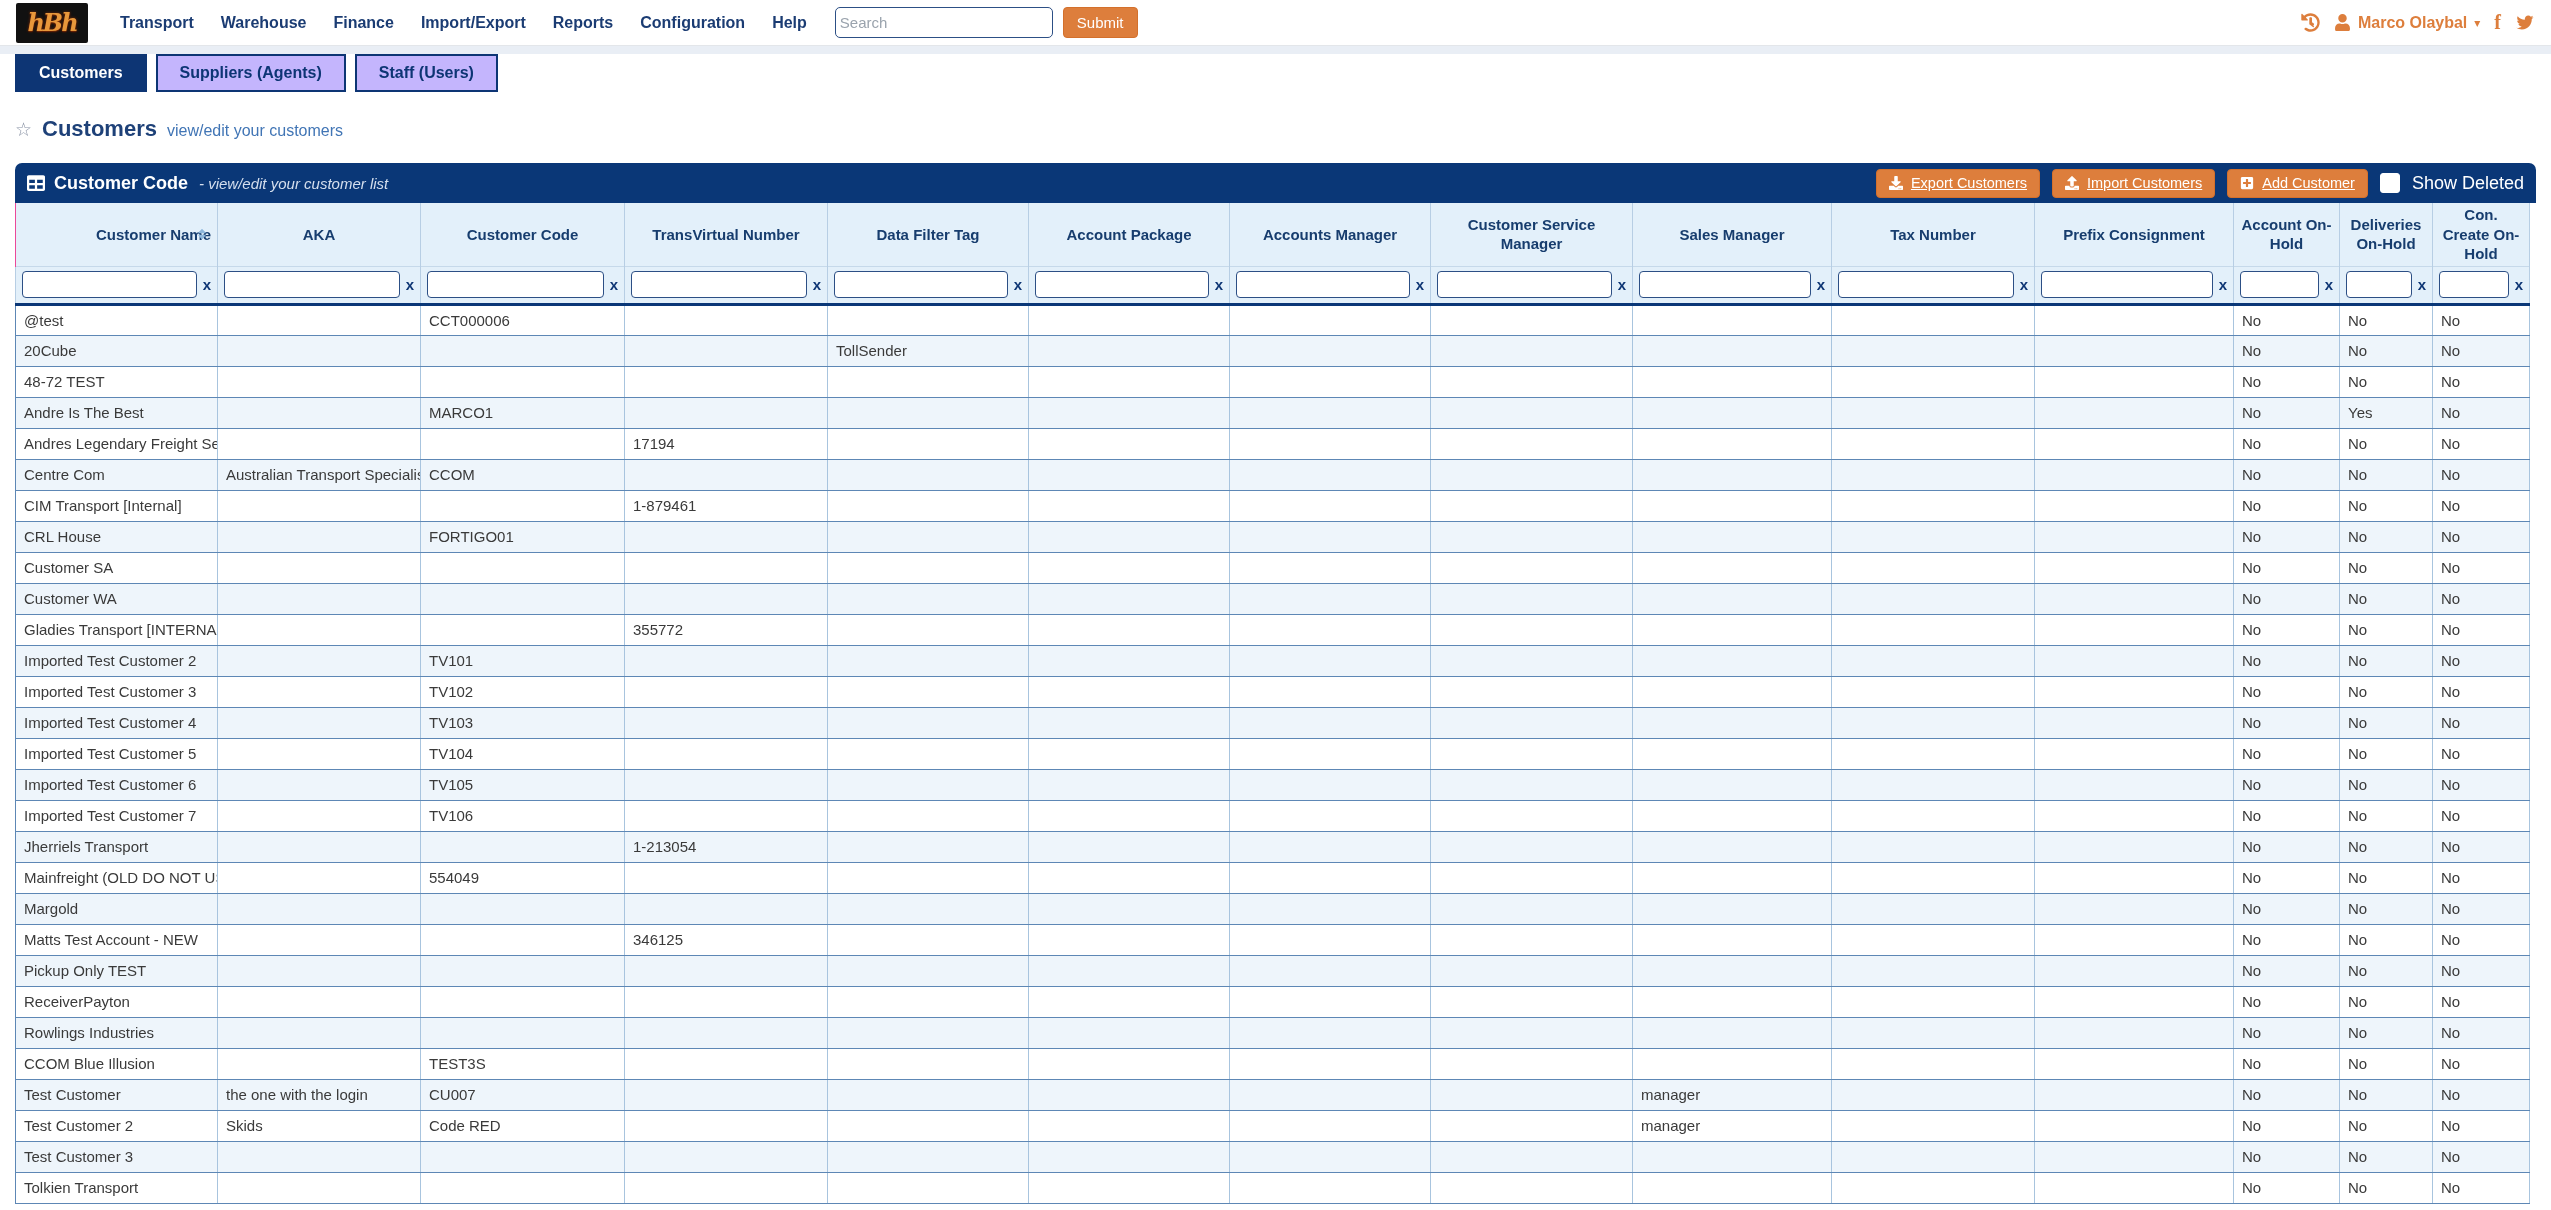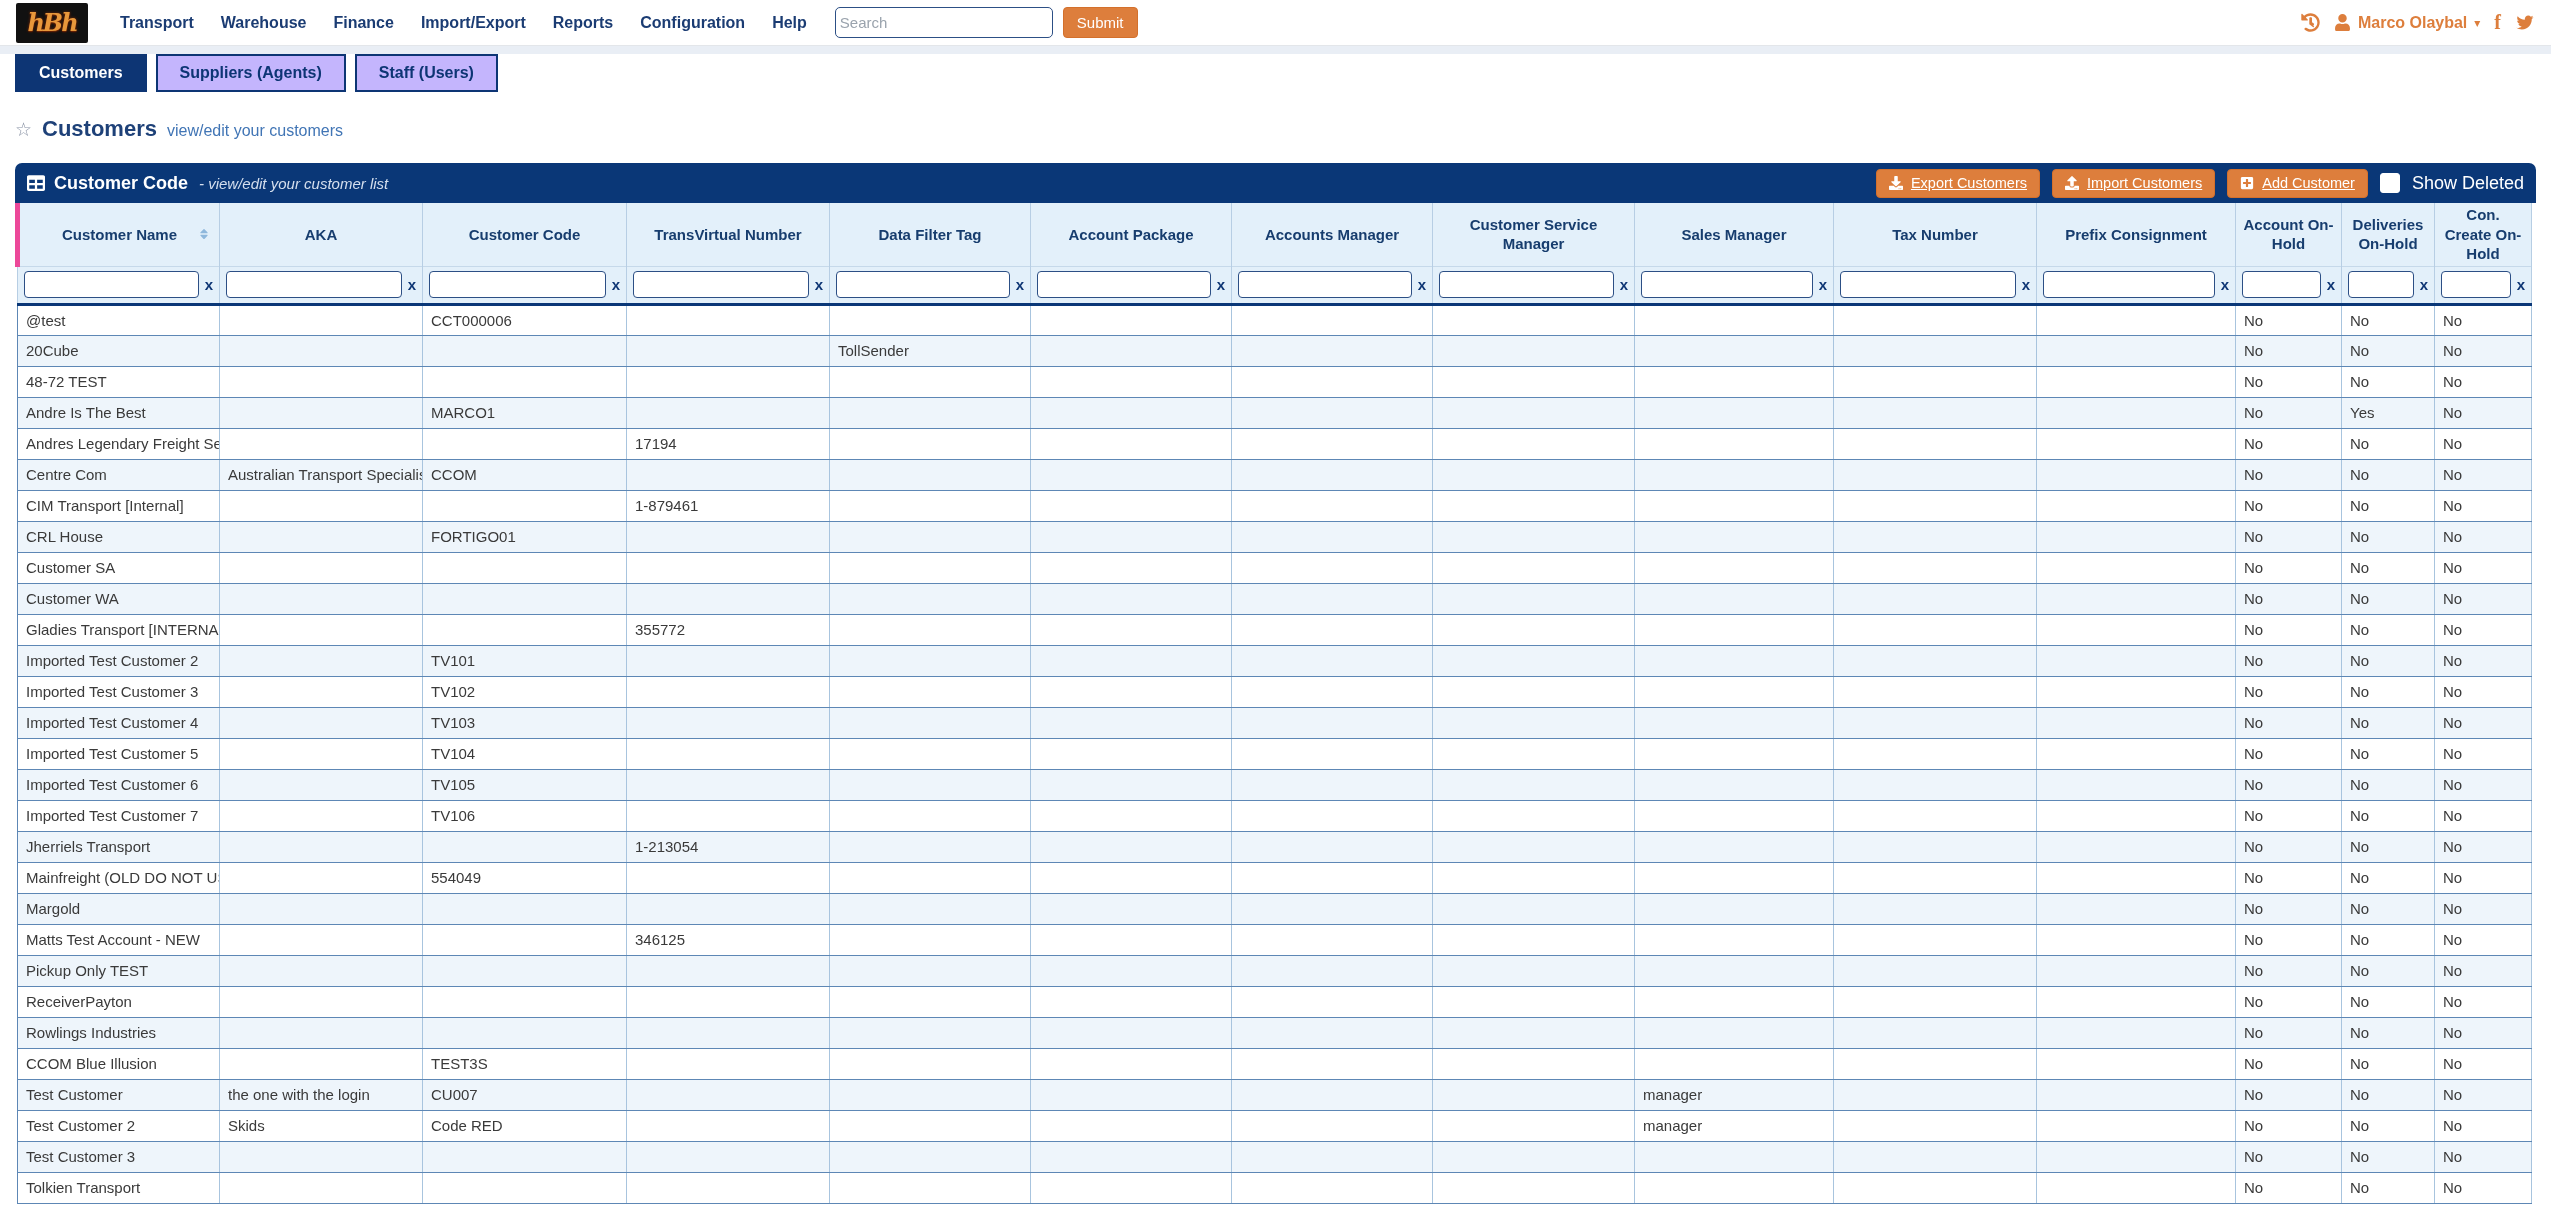--- a/index.html
+++ b/index.html
@@ -57,21 +57,21 @@
     font-size:14.5px; cursor:pointer; white-space:nowrap;text-decoration:underline; }
   .chk { width:20px; height:20px; background:#fff; border-radius:3px; border:1px solid #fff; cursor:pointer; }
   .chk-label { font-size:18px; color:#fff; }
 
   
   .grid-wrap { margin-left:15px; width:2514px; }
   table { border-collapse:collapse; table-layout:fixed; width:2514px; }
   thead th { background:#e3f0fa; color:#173d6e; font-size:15px; font-weight:bold;
     text-align:center; vertical-align:middle; height:52px; line-height:1.3;
     border-right:1px solid #b7cee4; padding:2px 6px; position:relative;}
-  thead th:first-child { border-left:5px solid #ec4899; }
+  thead th:first-child { border-left:1px solid #ec4899;text-align:right; }
   thead tr.filters td { background:#e3f0fa; height:38px; border-right:1px solid #b7cee4;
     padding:0 4px; border-top:1px solid #c6d9ea; }
   thead tr.filters td:first-child { border-left:1px solid #b7cee4; }
   thead tr.filters { border-bottom:3px solid #0a3777; }
   .filt { display:flex; align-items:center; gap:6px; padding:0 2px; }
   .filt input { flex:1 1 auto; min-width:0; height:27px; border:1px solid #2c4f85;
     border-radius:4px; background:#fff; padding:0 6px; font-size:14px; outline:none;}
   .filt .clear-x { color:#0d3574; font-weight:bold; font-size:15px; cursor:pointer; flex:0 0 auto;}
   .sort-ico { position:absolute; right:10px; top:50%; transform:translateY(-50%); }
   tbody td { height:31px; font-size:15px; color:#3a3a3a; padding:0 8px;

